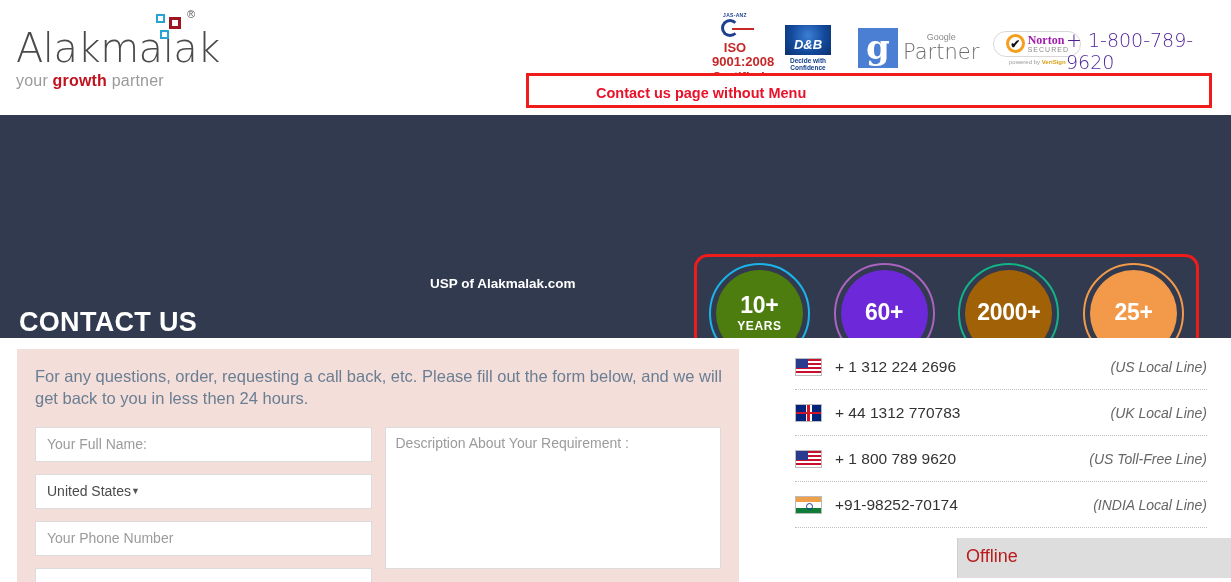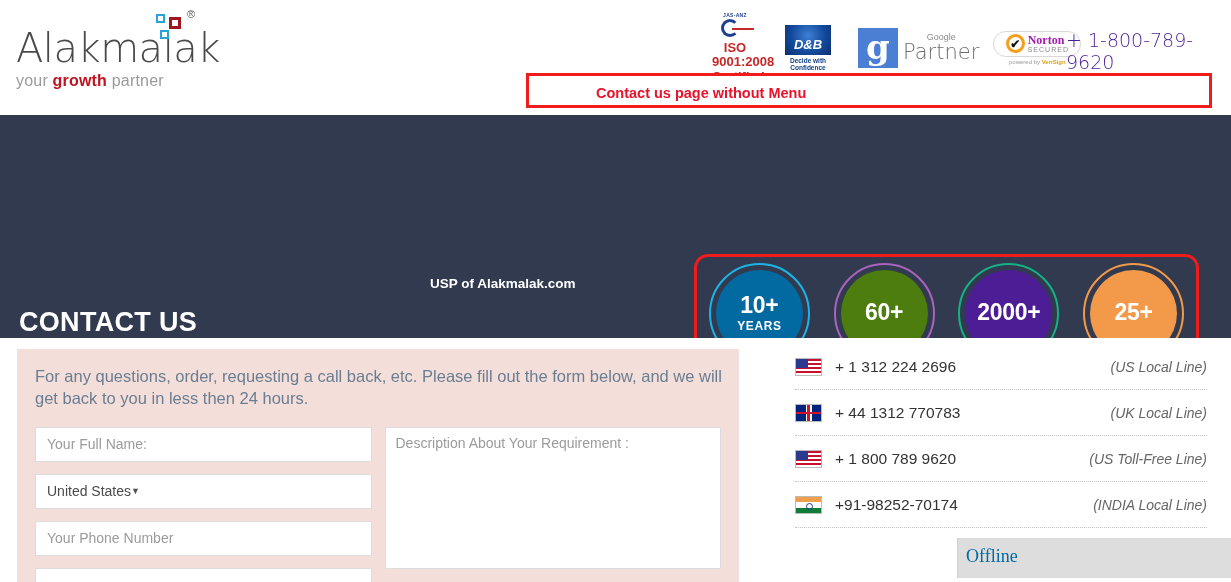--- a/index.html
+++ b/index.html
@@ -129,21 +129,21 @@
   .flag-uk::after { content: ""; position: absolute; left: 0; top: 0; right: 0; bottom: 0;
     background:
       linear-gradient(to bottom, transparent 45%, #cf142b 45% 55%, transparent 55%),
       linear-gradient(to right, transparent 43%, #cf142b 43% 57%, transparent 57%); }
   .flag-in { background: linear-gradient(to bottom, #f0a04b 0 33%, #fff 33% 66%, #0f7d36 66% 100%); }
   .flag-in::after { content: ""; position: absolute; left: 10px; top: 6px; width: 5px; height: 5px;
                     border: 1px solid #1a3f8f; border-radius: 50%; }
 
   .chat { position: absolute; left: 957px; top: 538px; width: 274px; height: 40px;
           background: #dddddd; border-left: 1px solid #cfcfcf; }
-  .chat span { position: absolute; left: 8px; top: 8px; font-size: 18px; color: #0369a1; font-family: Liberation Serif, serif; }
+  .chat span { position: absolute; left: 8px; top: 8px; font-size: 18px; color: #b91c1c; }
 </style>
 </head>
 <body>
 
 <div class="header">
 
   <div class="logo-wrap">
     <div class="logo-marks">
       <span class="sq cyan-a"></span>
       <span class="sq red"></span>
@@ -206,49 +206,49 @@
 <div class="hero">
   <div class="usp">USP of Alakmalak.com</div>
   <div class="hero-title">CONTACT US</div>
   <div class="hero-sub"><span>Our Client Retention rate is </span><b>98%</b><span> Because of our Reliable Services &amp; Great Prices!</span></div>
 
   <div class="stats-box">
 
     <div class="stat">
       <div class="ring">
         <div class="outer" style="border-color:#1bb4e8"></div>
-        <div class="inner" style="background:#0369a1">
+        <div class="inner" style="background:#4d7c0f">
           <div class="num">10+</div>
           <div class="unit">YEARS</div>
         </div>
       </div>
       <div class="cap">
         <div>Web</div>
         <div>Experience</div>
       </div>
     </div>
 
     <div class="stat">
       <div class="ring">
         <div class="outer" style="border-color:#aa63be"></div>
-        <div class="inner" style="background:#4d7c0f">
+        <div class="inner" style="background:#6d28d9">
           <div class="num">60+</div>
           <div class="unit"></div>
         </div>
       </div>
       <div class="cap">
         <div>Resource</div>
         <div>Strength</div>
       </div>
     </div>
 
     <div class="stat">
       <div class="ring">
         <div class="outer" style="border-color:#13b287"></div>
-        <div class="inner" style="background:#4c1d95">
+        <div class="inner" style="background:#a16207">
           <div class="num">2000+</div>
           <div class="unit"></div>
         </div>
       </div>
       <div class="cap">
         <div>Projects</div>
         <div>Completed</div>
       </div>
     </div>
 

